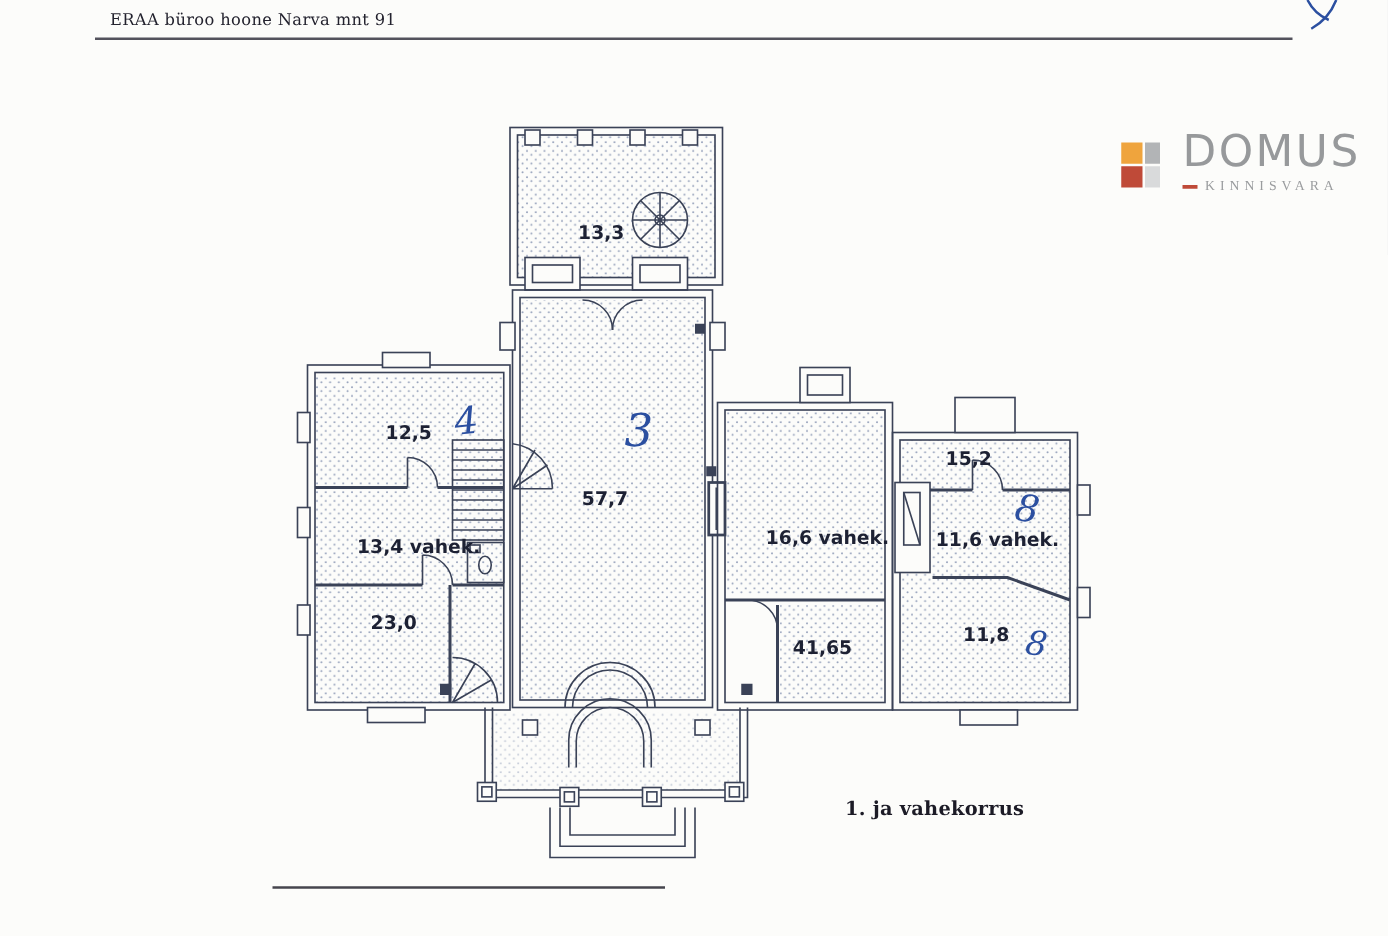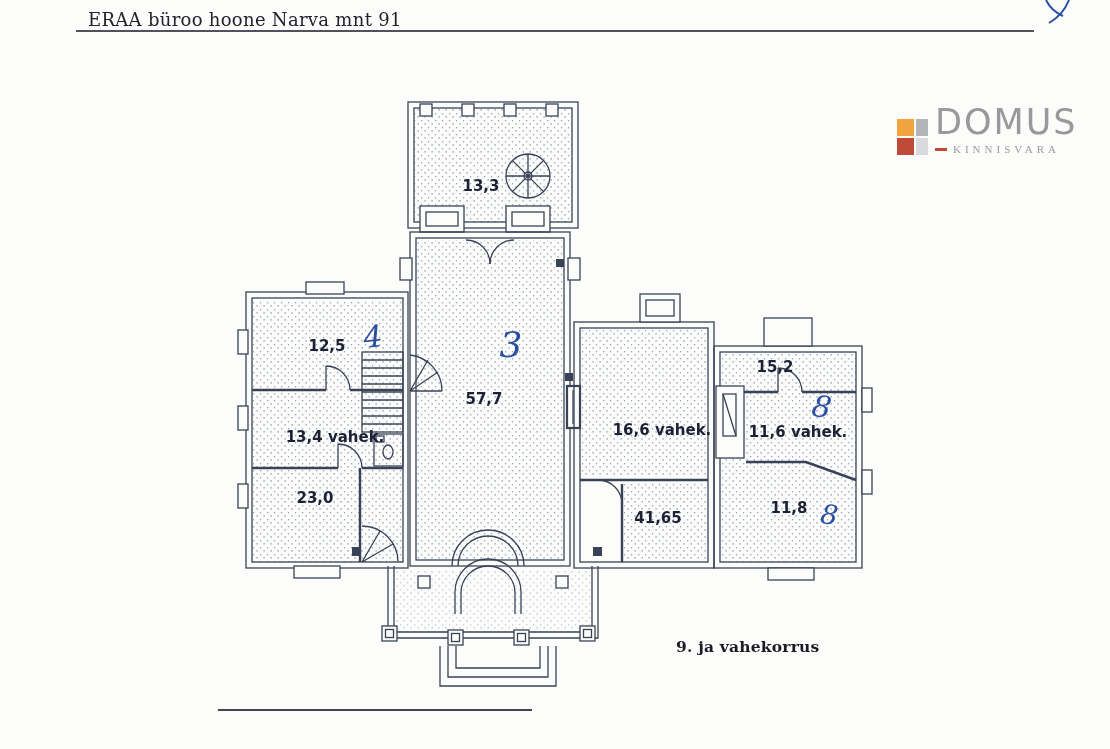--- a/index.html
+++ b/index.html
@@ -1,21 +1,21 @@
 <!DOCTYPE html>
 <html><head>
 <meta charset="utf-8">
 <style>
   *{margin:0;padding:0;box-sizing:border-box}
   html,body{width:1110px;height:749px}
   body{font-family:"DejaVu Serif",serif;background:#e9e9e9}
   .page{position:relative;width:1110px;height:749px;background:#fcfcfa;overflow:hidden}
-  .header-title{position:absolute;left:88px;top:9px;font-size:18px;color:#23222e;letter-spacing:.3px}
+  .header-title{position:absolute;left:88px;top:9px;font-size:13px;color:#23222e;letter-spacing:.3px}
   .header-rule{position:absolute;left:76px;top:30px;width:958px;height:1.5px;background:#53525c}
-  .logo{position:absolute;left:897px;top:104px;display:flex;align-items:flex-end;gap:7px}
+  .logo{position:absolute;left:897px;top:104px;display:flex;align-items:center;gap:18px}
   .logo-icon{display:grid;grid-template-columns:17px 12px;grid-template-rows:17px 17px;gap:2px;margin-top:5px}
   .sq{display:block;width:100%;height:100%}
   .sq-o{background:#efa43d}
   .sq-g{background:#b2b4b6}
   .sq-r{background:#bf4a38}
   .sq-l{background:#d9dadb}
   .logo-name{font-family:"DejaVu Sans",sans-serif;font-size:35px;line-height:37px;color:#97999b;letter-spacing:2px;font-weight:400}
   .logo-sub{display:flex;align-items:center;gap:6px;margin-top:2px}
   .logo-red-dash{width:12px;height:3px;background:#bf4a38;display:inline-block}
   .logo-subtitle{font-family:Liberation Serif, serif;font-size:11px;letter-spacing:4px;color:#9a9c9e}
@@ -195,16 +195,16 @@
     <g>
       <text class="anno" x="374" y="347" font-size="30" transform="rotate(-6 374 347)">4</text>
       <text class="anno" x="511" y="357" font-size="36">3</text>
       <text class="anno" x="820" y="417" font-size="30" transform="rotate(10 820 417)">8</text>
       <text class="anno" x="828" y="524" font-size="27" transform="rotate(8 828 524)">8</text>
     </g>
 
     <path d="M1046,0 C1050,8 1056,13 1063,16 M1069,0 C1065,10 1058,18 1049,23" stroke="#2b4fa0" stroke-width="2" fill="none"></path>
   </svg>
 
-  <div class="caption">9. ja vahekorrus</div>
+  <div class="caption">1. ja vahekorrus</div>
   <div class="bottom-rule"></div>
 
 </div>
 
 </body></html>

